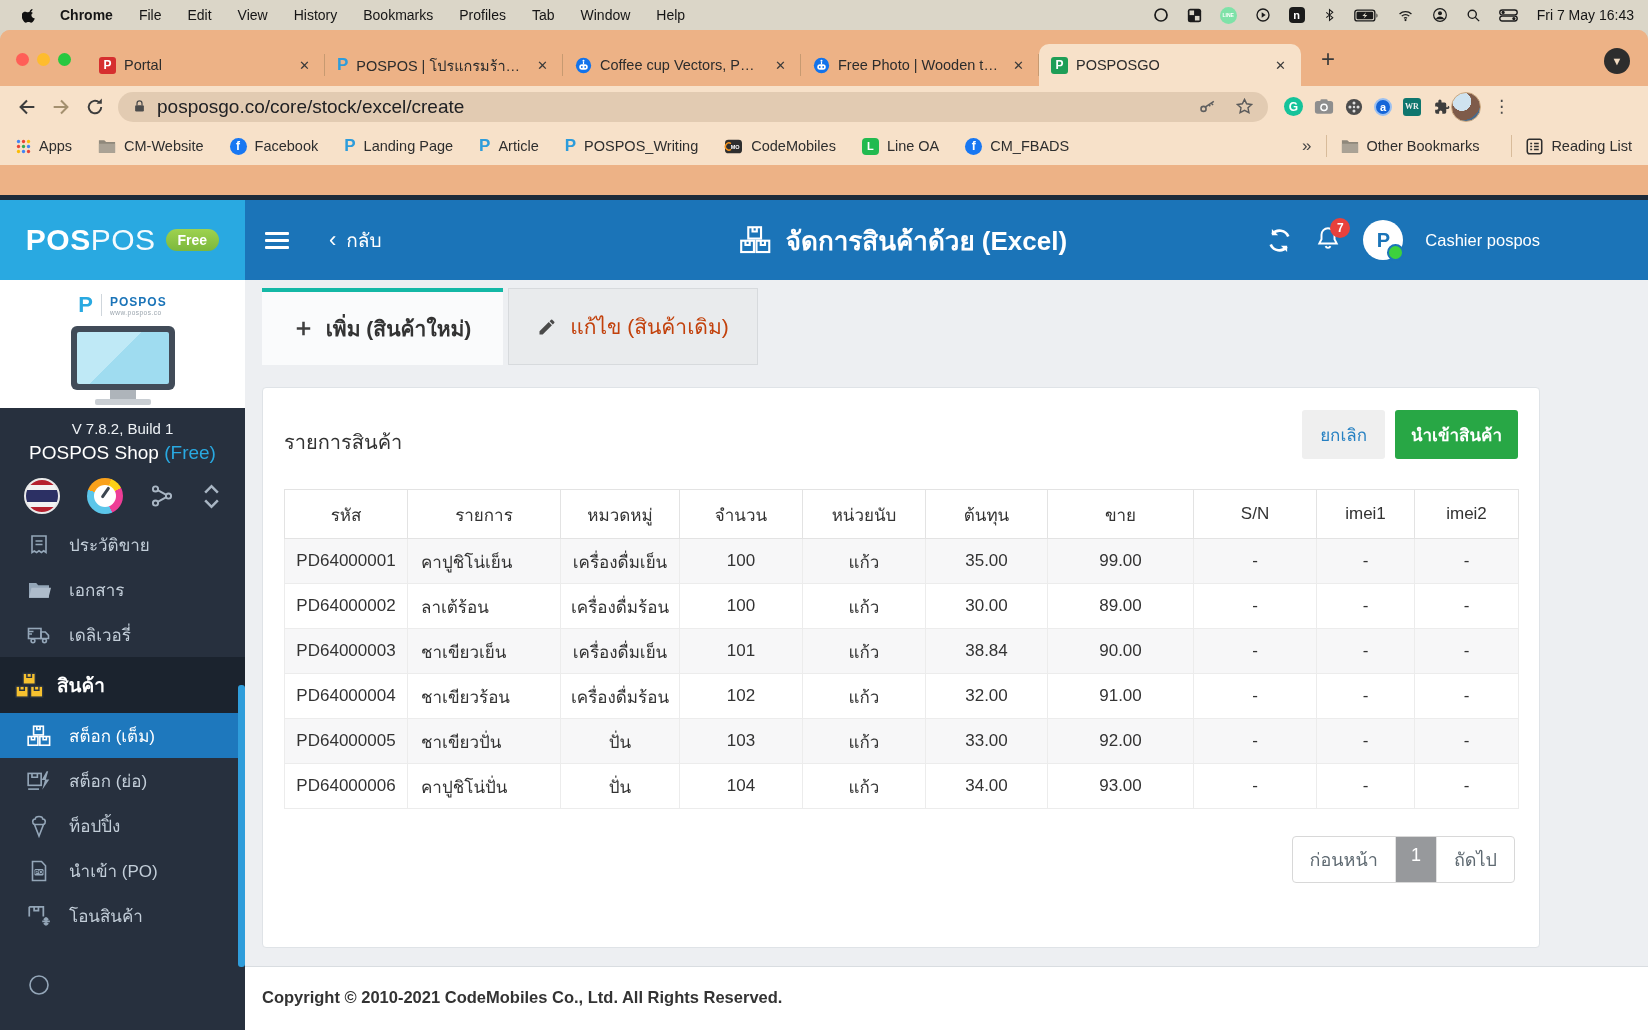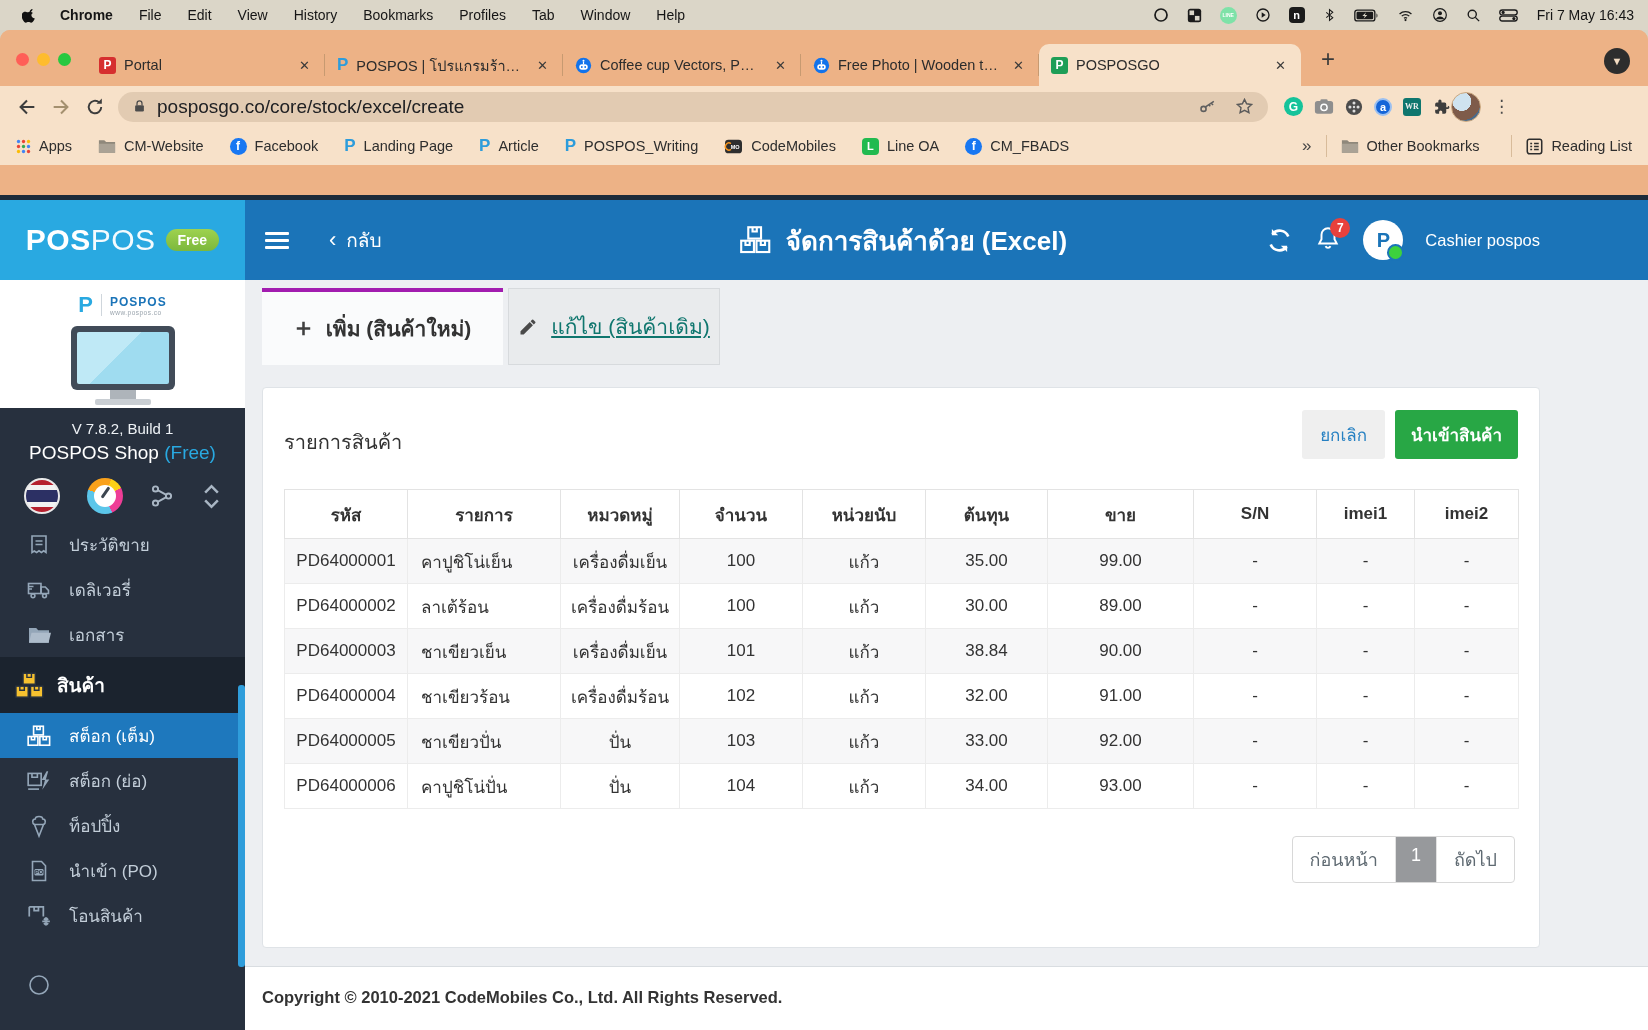--- a/index.html
+++ b/index.html
@@ -103,33 +103,33 @@
   .sbItem .sic{width:26px;color:#94a6b8;}
   .sbItem.active{background:#1e78bd;color:#fff;}
   .sbItem.active .sic{color:#fff;}
   .sbSection{height:56px;display:flex;align-items:center;background:#1b232e;padding-left:14px;gap:12px;font-size:19px;font-weight:bold;color:#fff;}
   .sbThumb{position:absolute;right:0;top:405px;width:7px;height:282px;background:#2f9ddb;border-radius:3px;}
 
   
   .content{flex:1;position:relative;padding-left:17px;box-sizing:border-box;}
   .tabsRow{margin-top:8px;display:flex;gap:5px;}
   .ptab{height:77px;display:flex;align-items:center;justify-content:center;gap:13px;font-size:21px;box-sizing:border-box;}
-  .ptab.active{width:241px;background:#fafbfc;border-top:4px solid #a21caf;font-weight:bold;color:#333;}
-  .ptab.inactive{width:212px;background:#e9ebed;border:1px solid #d7dadd;color:#0f766e;text-decoration:underline;}
+  .ptab.active{width:241px;background:#fafbfc;border-top:4px solid #14b8a6;font-weight:bold;color:#333;}
+  .ptab.inactive{width:250px;background:#e9ebed;border:1px solid #d7dadd;color:#c2410c;}
 
   .card{margin-top:22px;width:1278px;height:561px;background:#fff;border:1px solid #dfe3e7;border-radius:4px;
     padding:22px 21px;box-sizing:border-box;position:relative;}
   .cardHead{display:flex;justify-content:space-between;align-items:flex-start;}
   .cardTitle{font-size:20px;color:#333;margin-top:16px;}
   .btnrow{display:flex;gap:10px;}
   .btnCancel{background:#efefef;color:#2680c2;font-size:17px;padding:11px 18px;border-radius:3px;border:0;font-family:inherit;}
   .btnImport{background:#28a745;color:#fff;font-weight:bold;font-size:17px;padding:11px 16px;border-radius:3px;border:0;font-family:inherit;}
 
   table.grid{margin-top:30px;width:1234px;border-collapse:collapse;table-layout:fixed;font-size:17px;color:#333;}
-  table.grid th{height:46px;font-weight:bold;border:1px solid #e3e3e3;background:#fff;}
+  table.grid th{height:46px;font-weight:normal;border:1px solid #e3e3e3;background:#fff;}
   table.grid td{height:45px;text-align:center;border:1px solid #ececec;padding:0 6px;box-sizing:border-box;}
   table.grid td.left{text-align:left;padding-left:13px;}
   table.grid tr.odd td{background:#f7f7f8;}
 
   .pagWrap{position:absolute;right:24px;bottom:64px;}
   .pag{display:flex;border:1px solid #d8d8d8;border-radius:4px;overflow:hidden;background:#fff;font-size:18px;color:#5f6a72;}
   .pag .pg{padding:8px 17px;}
   .pag .pg.num{background:#97999c;color:#fff;padding:8px 15px;}
   .pag .pg + .pg{border-left:1px solid #e2e2e2;}
 
@@ -597,40 +597,40 @@
                     <g fill="none" stroke="currentColor" stroke-width="1.6">
                       <path d="M5 3h14v16.5l-2.3-1.7-2.3 1.7-2.4-1.7-2.4 1.7L7.3 18 5 19.5z"></path>
                       <path d="M8.5 8h7M8.5 11.5h7"></path>
                     </g>
                   </svg>
                 </span>
                 <span>ประวัติขาย</span>
               </div>
               <div class="sbItem">
                 <span class="ic sic">
+                  <svg viewBox="0 0 24 24" width="24" height="24">
+                    <path fill="currentColor" d="M2 5h7.2l2 2.2H22v12.6H2z"></path>
+                    <path fill="#aebccb" d="M4.5 9.8H24l-2.5 10H2z"></path>
+                  </svg>
+                </span>
+                <span>เอกสาร</span>
+              </div>
+              <div class="sbItem">
+                <span class="ic sic">
                   <svg viewBox="0 0 24 24" width="26" height="24">
                     <g fill="none" stroke="currentColor" stroke-width="1.6">
                       <rect x="1.5" y="5.5" width="12.5" height="10"></rect>
                       <path d="M14 9h4.3l3.2 3.4v3.1H14z"></path>
                       <circle cx="6" cy="17.8" r="1.9"></circle>
                       <circle cx="17.5" cy="17.8" r="1.9"></circle>
                       <path d="M1.5 8.5h5M1.5 11h3.5"></path>
                     </g>
                   </svg>
                 </span>
                 <span>เดลิเวอรี่</span>
-              </div>
-              <div class="sbItem">
-                <span class="ic sic">
-                  <svg viewBox="0 0 24 24" width="24" height="24">
-                    <path fill="currentColor" d="M2 5h7.2l2 2.2H22v12.6H2z"></path>
-                    <path fill="#aebccb" d="M4.5 9.8H24l-2.5 10H2z"></path>
-                  </svg>
-                </span>
-                <span>เอกสาร</span>
               </div>
               <div class="sbSection">
                 <span class="ic sic">
                   <svg viewBox="0 0 24 24" width="31" height="31">
                     <g fill="#f6c12f" stroke="#27303e" stroke-width="1.1">
                       <rect x="7" y="2.5" width="9.5" height="8.5"></rect>
                       <rect x="1.5" y="12.5" width="9.5" height="8.5"></rect>
                       <rect x="12.8" y="12.5" width="9.5" height="8.5"></rect>
                     </g>
                     <g fill="none" stroke="#27303e" stroke-width="1.1">

